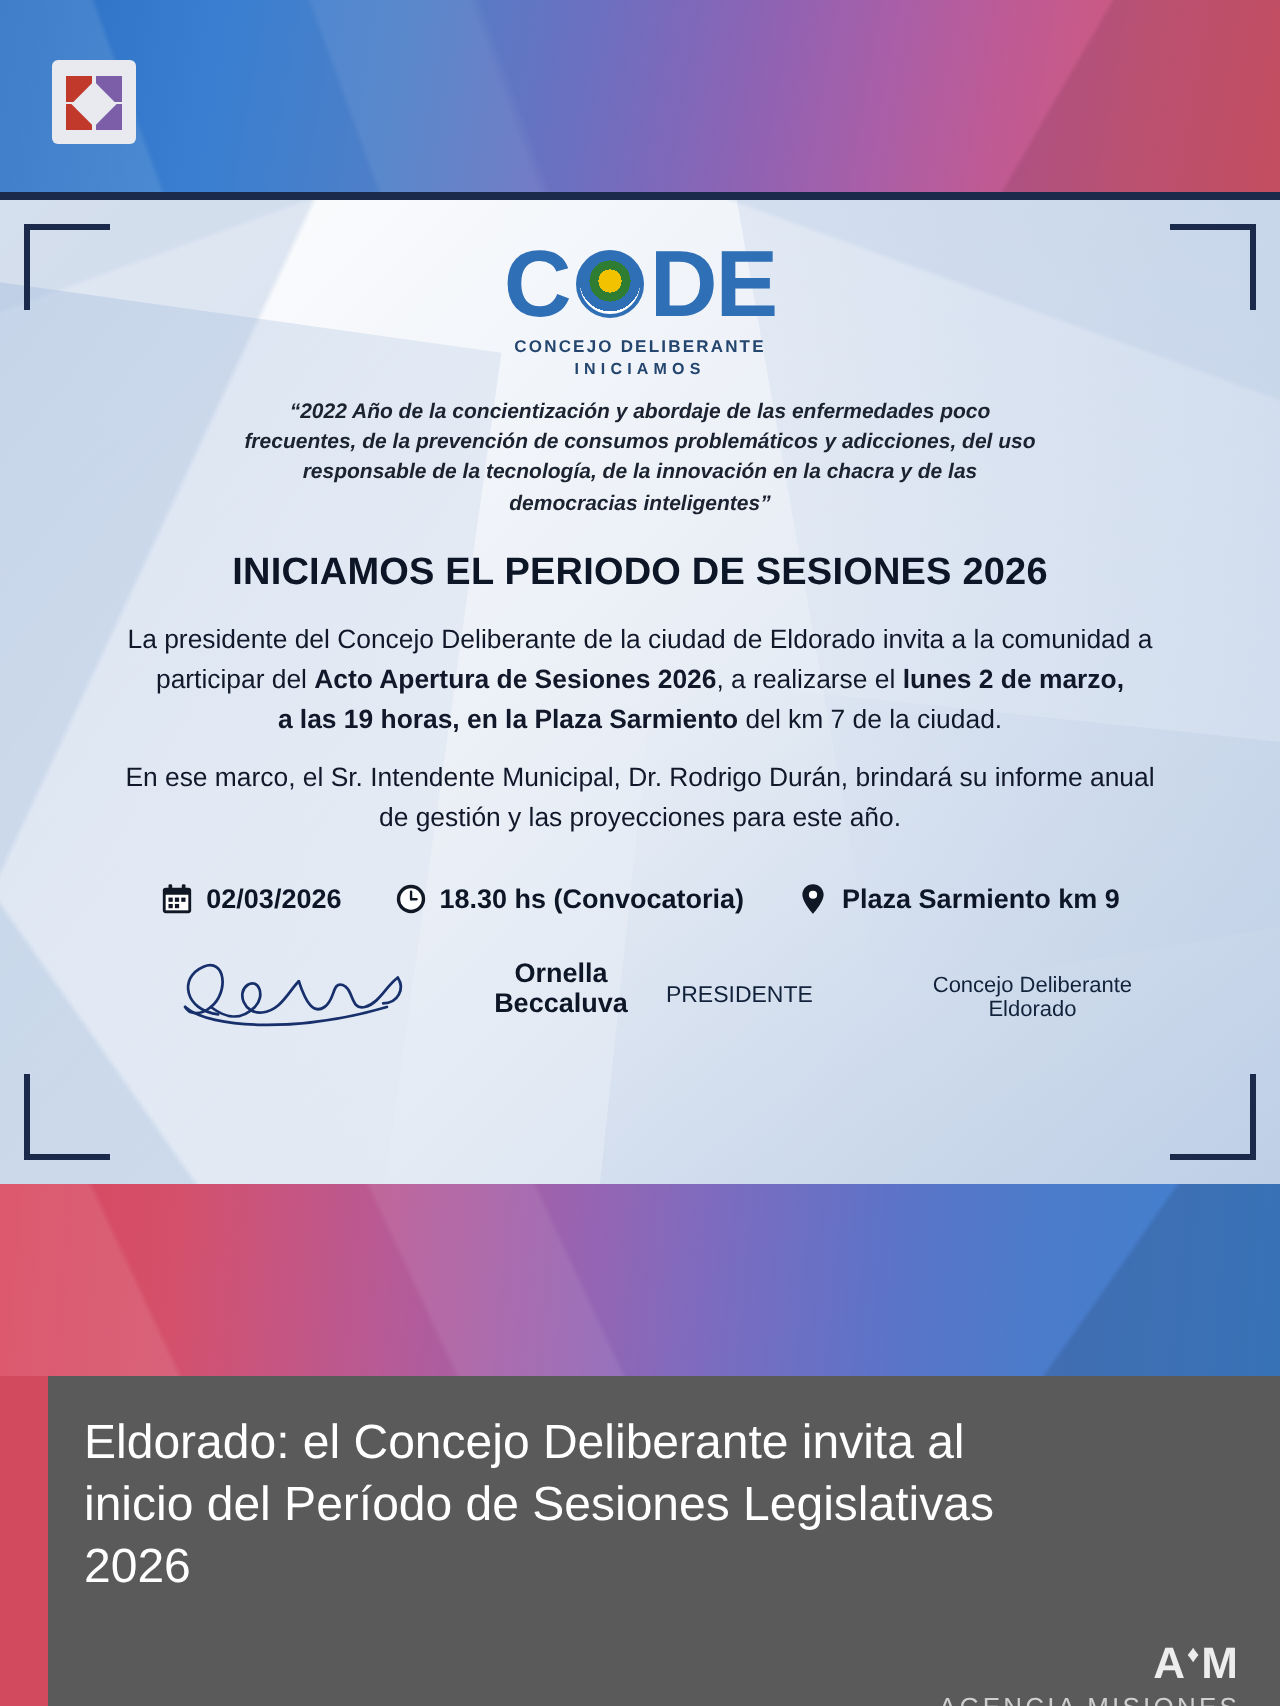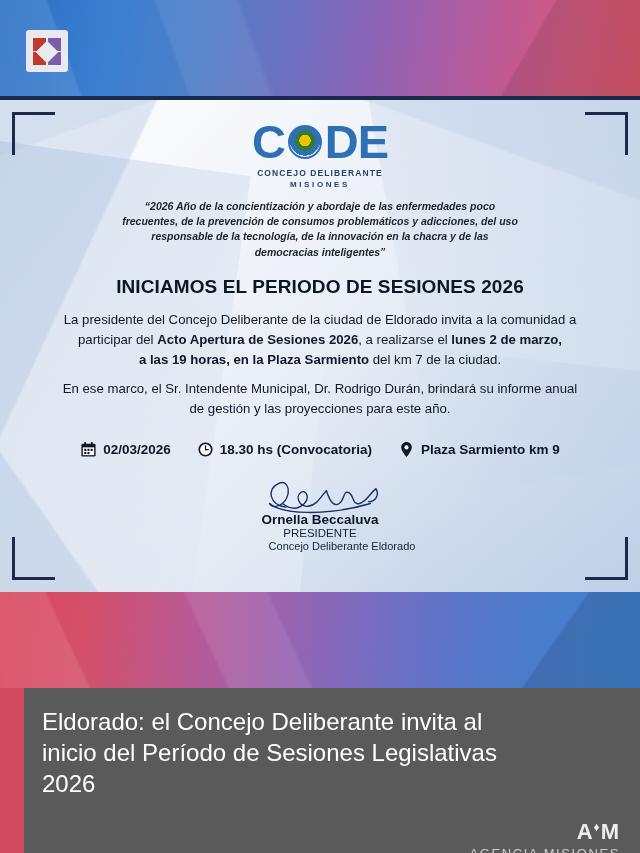--- a/index.html
+++ b/index.html
@@ -209,21 +209,21 @@
     font-size: 13.5px;
     font-weight: bold;
     color: #0d1626;
   }
   .meta-item { display: flex; align-items: center; gap: 6px; }
   .ico { width: 17px; height: 17px; display: inline-block; }
 
   .sign-wrap {
     margin-top: 18px;
     display: flex;
-    flex-direction: column;
+    flex-direction: row;
     align-items: center;
   }
   .sign-svg { height: 44px; }
   .sign-name {
     font-size: 13.5px;
     font-weight: bold;
     color: #0d1626;
     margin-top: -8px;
   }
   .sign-role {
@@ -338,24 +338,24 @@
 
     <div class="card-inner">
 
       <div class="cde-logo">
         <div class="cde-word">
           <span class="cde-c">C</span>
           <span class="cde-seal"></span>
           <span class="cde-de">DE</span>
         </div>
         <div class="cde-sub1">CONCEJO DELIBERANTE</div>
-        <div class="cde-sub2">MISIONES</div>
+        <div class="cde-sub2">INICIAMOS</div>
       </div>
 
-      <div class="slogan">“2026 Año de la concientización y abordaje de las enfermedades poco frecuentes, de la prevención de consumos problemáticos y adicciones, del uso responsable de la tecnología, de la innovación en la chacra y de las democracias inteligentes”</div>
+      <div class="slogan">“2022 Año de la concientización y abordaje de las enfermedades poco frecuentes, de la prevención de consumos problemáticos y adicciones, del uso responsable de la tecnología, de la innovación en la chacra y de las democracias inteligentes”</div>
 
       <div class="headline">INICIAMOS EL PERIODO DE SESIONES 2026</div>
 
       <div class="para">
         <span>La presidente del Concejo Deliberante de la ciudad de Eldorado invita a la comunidad a participar del </span><b>Acto Apertura de Sesiones 2026</b><span>, a realizarse el </span><b>lunes 2 de marzo,</b><br>
         <b>a las 19 horas, en la Plaza Sarmiento</b><span> del km 7 de la ciudad.</span>
       </div>
 
       <div class="para">En ese marco, el Sr. Intendente Municipal, Dr. Rodrigo Durán, brindará su informe anual de gestión y las proyecciones para este año.</div>
 

